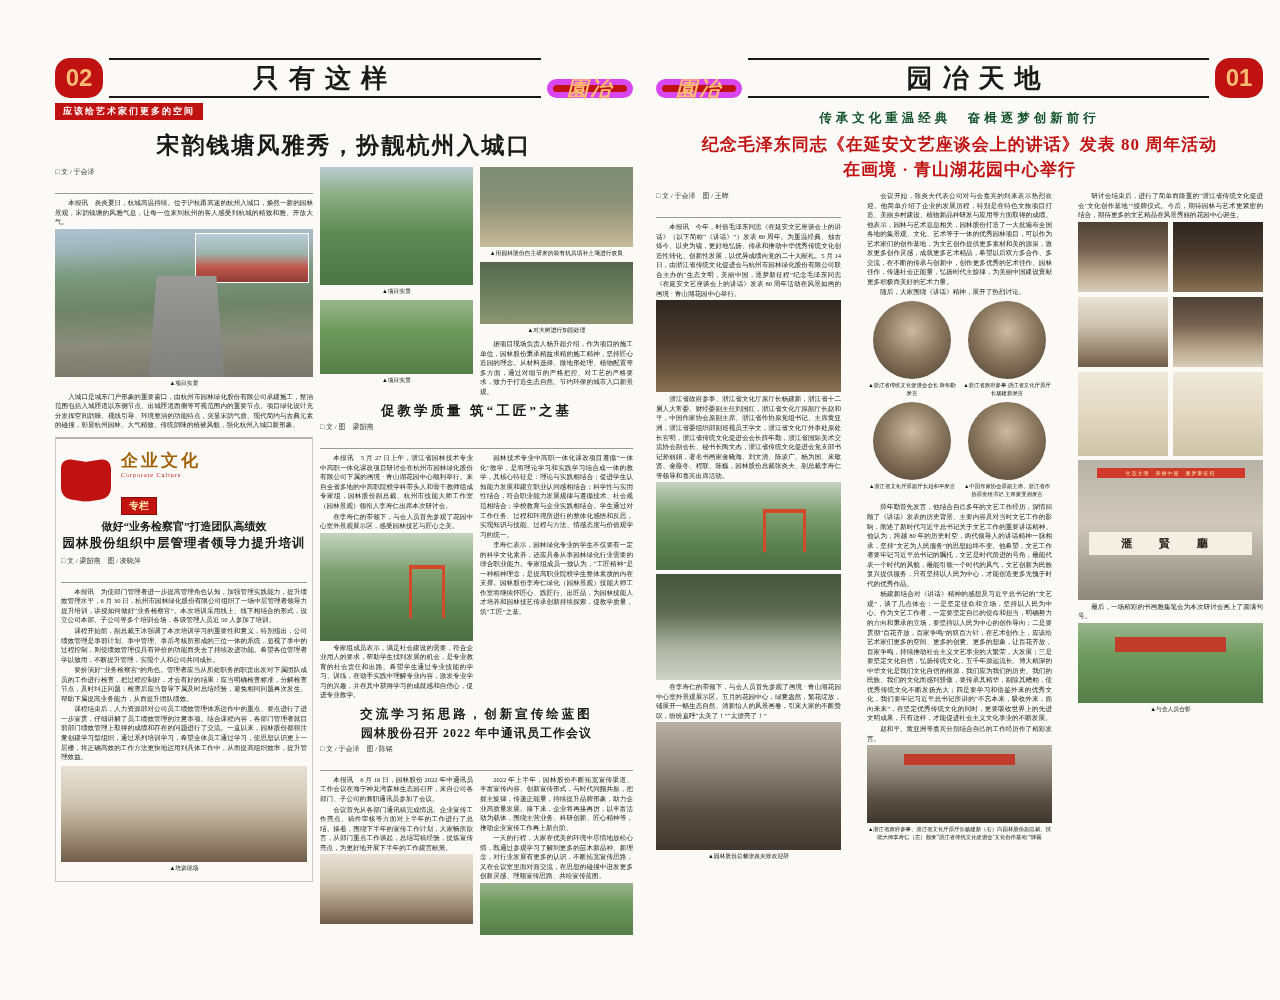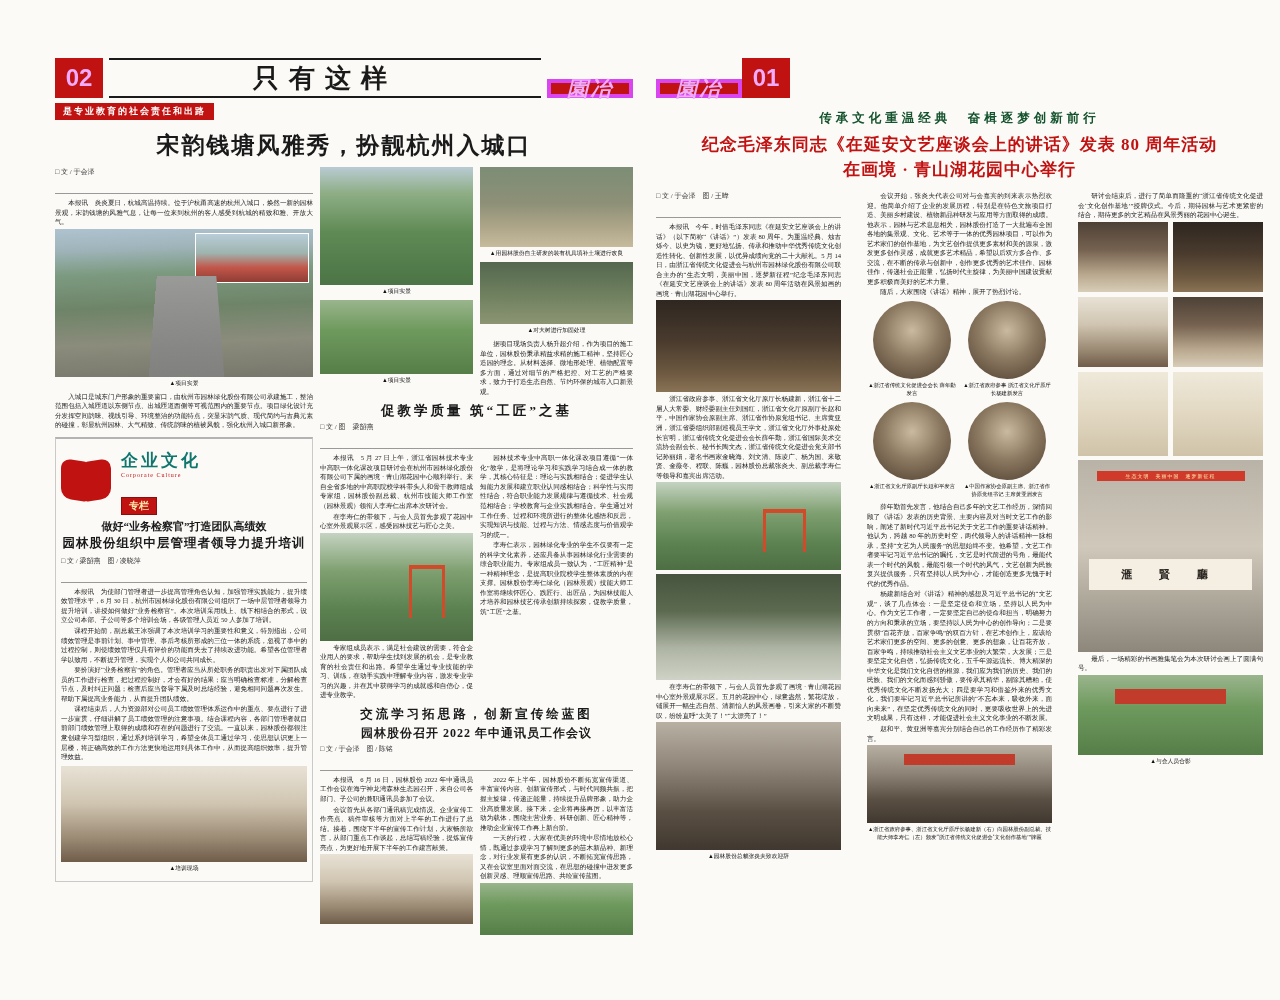--- a/index.html
+++ b/index.html
@@ -4,23 +4,23 @@
 <style>
   * { margin:0; padding:0; box-sizing:border-box; }
   html,body { width:1280px; height:1000px; background:#fbfaf7; overflow:hidden;
     font-family:"Liberation Serif","DejaVu Serif",serif; color:#1a1a1a; }
   .page { position:absolute; top:58px; }
   #pageL { left:55px;  width:578px; height:925px; }
   #pageR { left:656px; width:607px; height:930px; }
 
   
   .hdr { display:flex; align-items:stretch; height:40px; }
-  .redbox { background:#c11212; color:#f0abfc; display:flex; align-items:center; justify-content:center; }
+  .redbox { background:#c11212; color:#fdba74; display:flex; align-items:center; justify-content:center;border-radius:15px; }
   .pgnum { width:48px; font-size:24px; font-weight:bold; font-family:"Liberation Sans",sans-serif; }
-  .masthead { width:86px; font-size:21px; font-weight:bold; font-style:italic; letter-spacing:2px; border:4px solid #d946ef;margin-top:21px; }
+  .masthead { width:86px; font-size:21px; font-weight:bold; font-style:italic; letter-spacing:2px; border:6px solid #d946ef;margin-top:21px; }
   .hdr-mid { flex:1; margin:0 6px; border-top:2px solid #1a1a1a; border-bottom:2px solid #1a1a1a;
     display:flex; align-items:center; justify-content:center; font-size:26px; font-weight:bold; letter-spacing:10px; }
   .tagline { display:inline-block; background:#c11212; color:#fff; font-size:9px; letter-spacing:2px;
     padding:2px 8px; margin-top:5px; font-weight:bold; }
 
   
   .headline1 { text-align:center; font-size:23px; font-weight:bold; letter-spacing:2px; margin:10px 0 6px; }
   .byline { font-size:7px; color:#333; border-bottom:0.5px solid #999; padding-bottom:16px; margin-bottom:4px; }
   .bt { font-size:6.6px; line-height:1.45; text-align:justify; text-indent:2em; color:#222; }
   .bt + .bt { margin-top:1px; }
@@ -53,21 +53,21 @@
     background:radial-gradient(circle at 50% 38%,#caba9f 0%,#8d7a62 45%,#4a3b2c 100%); }
   .inset { position:absolute; right:4px; top:4px; width:44%; height:34%;
     border:1.5px solid #fff; background:linear-gradient(180deg,#b8cdd8 0%,#9eb4ae 40%,#c2564a 70%,#8e3d35 100%); }
 
   
   .cultrow { display:flex; align-items:center; gap:8px; margin:6px 0 4px; }
   .bookicon { width:52px; height:44px; position:relative; }
   .bookicon span { position:absolute; width:26px; height:40px; background:#c11212; border-radius:3px 10px 10px 3px; }
   .bookicon span:first-child { left:0; transform:skewY(8deg); border-radius:10px 3px 3px 10px; }
   .bookicon span:last-child { left:24px; transform:skewY(-8deg); }
-  .cultword { font-size:17px; font-weight:bold; color:#0f766e; letter-spacing:3px; }
+  .cultword { font-size:17px; font-weight:bold; color:#a16207; letter-spacing:3px; }
   .cultsub { font-size:6px; color:#c11212; letter-spacing:1px; }
   .culttag { display:inline-block; background:#c11212; color:#ffe9a8; font-size:10px; font-weight:bold;
     padding:1px 7px; margin-top:19px; border:1px solid #8d0d0d; }
   .cult-h1 { text-align:center; font-size:11px; font-weight:bold; margin-top:4px; }
   .cult-h2 { text-align:center; font-size:12.5px; font-weight:bold; letter-spacing:1px; margin:1px 0 4px; }
 
   
   .kicker { text-align:center; color:#14532d; font-weight:bold; font-size:12.5px; letter-spacing:4px; margin-top:12px; }
   .rtitle { text-align:center; color:#c11212; font-weight:bold; font-size:17px; letter-spacing:1px; margin-top:6px; }
   .cols3 { display:flex; gap:26px; margin-top:10px; }
@@ -84,21 +84,21 @@
 </style>
 </head>
 <body>
 
 <div class="page" id="pageL">
   <div class="hdr">
     <div class="redbox pgnum">02</div>
     <div class="hdr-mid">只有这样</div>
     <div class="redbox masthead">園冶</div>
   </div>
-  <div class="tagline">是专业教育的社会责任和出路</div>
+  <div class="tagline">应该给艺术家们更多的空间</div>
 
   <div class="headline1">宋韵钱塘风雅秀，扮靓杭州入城口</div>
 
   <div style="display:flex; gap:7px;">
 
     <div style="width:258px; flex:none;">
       <div class="byline">□ 文 / 于会泽</div>
       <p class="bt">本报讯　炎炎夏日，杭城高温持续。位于沪杭甬高速的杭州入城口，焕然一新的园林景观，宋韵钱塘的风雅气息，让每一位来到杭州的客人感受到杭城的精致和雅、开放大气。</p>
       <div class="ph ph-road mt2" style="height:148px;">
         <div class="inset"></div>
@@ -181,20 +181,21 @@
           <div class="ph ph-lawn mt2" style="height:52px;"></div>
         </div>
       </div>
     </div>
   </div>
 </div>
 
 <div class="page" id="pageR">
   <div class="hdr">
     <div class="redbox masthead">園冶</div>
+    <div class="hdr-mid">园冶天地</div>
     <div class="redbox pgnum">01</div>
   </div>
 
   <div class="kicker">传承文化重温经典　奋楫逐梦创新前行</div>
   <div class="rtitle">纪念毛泽东同志《在延安文艺座谈会上的讲话》发表 80 周年活动</div>
   <div class="rtitle" style="margin-top:2px;">在画境 · 青山湖花园中心举行</div>
 
   <div class="cols3">
 
     <div>
@@ -242,21 +243,21 @@
     <div>
       <p class="bt">研讨会结束后，进行了简单而隆重的“浙江省传统文化促进会‘文化创作基地’”授牌仪式。今后，期待园林与艺术更紧密的结合，期待更多的文艺精品在风景秀丽的花园中心诞生。</p>
       <div class="grid2 mt2">
         <div class="ph ph-callig" style="height:70px;"></div>
         <div class="ph ph-dark" style="height:70px;"></div>
         <div class="ph ph-room" style="height:70px;"></div>
         <div class="ph ph-callig" style="height:70px;"></div>
         <div class="ph ph-art" style="height:84px;"></div>
         <div class="ph ph-art" style="height:84px;"></div>
       </div>
-      <div class="ph mt4" style="height:192px; background:linear-gradient(180deg,#b9b2a6 0%,#cfc8bb 45%,#8d867a 100%);">
+      <div class="ph mt4" style="height:140px; background:linear-gradient(180deg,#b9b2a6 0%,#cfc8bb 45%,#8d867a 100%);">
         <div class="bannerstrip">生态文明　美丽中国　逐梦新征程</div>
         <div class="scrollstrip">滙 賢 廳</div>
       </div>
       <p class="bt mt2">最后，一场精彩的书画雅集笔会为本次研讨会画上了圆满句号。</p>
       <div class="ph ph-lawn mt2" style="height:80px;">
         <div class="redband" style="top:18%; height:18%;"></div>
       </div>
       <div class="cap">▲与会人员合影</div>
     </div>
   </div>

